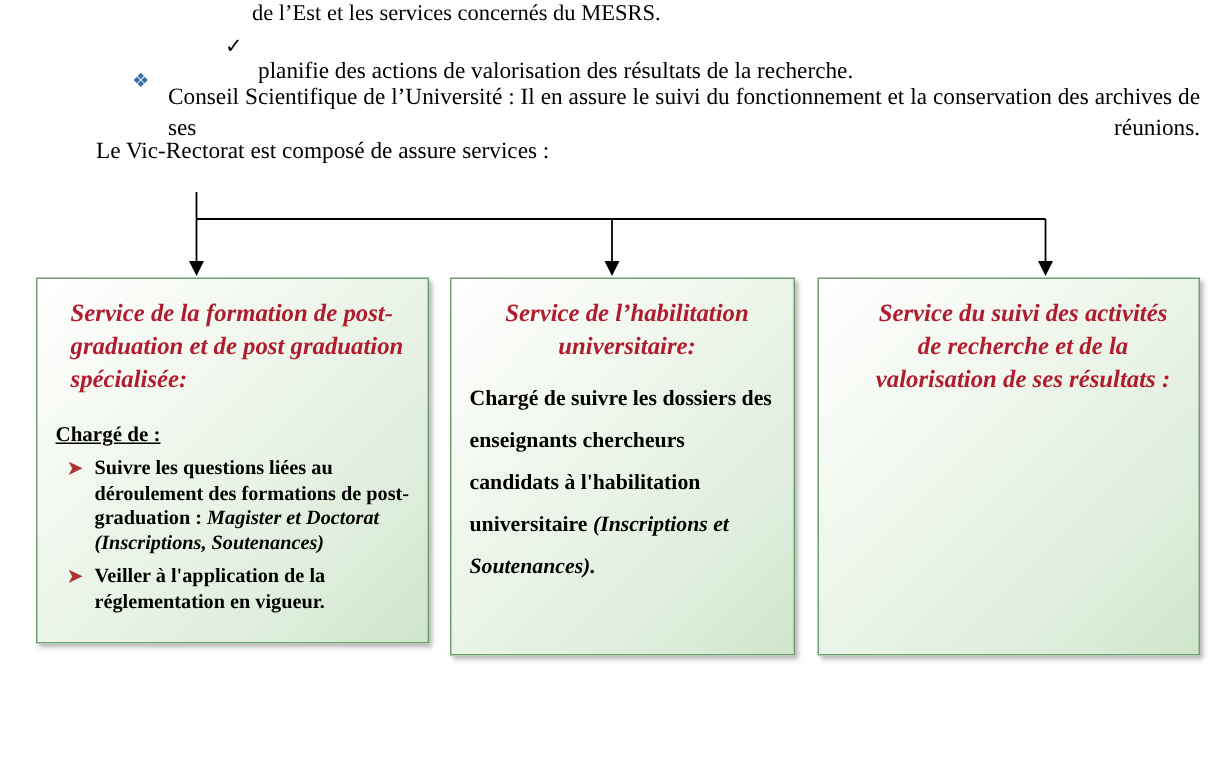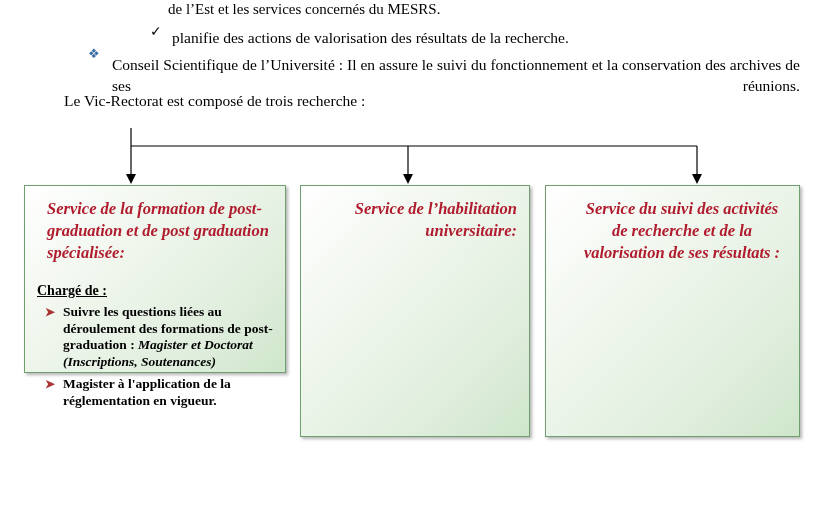--- a/index.html
+++ b/index.html
@@ -42,21 +42,21 @@
   .check-glyph {
     position: absolute;
     left: 0px;
     top: 0px;
     font-size: 14px;
     color: #000;
   }
   .check-text {
     position: absolute;
     left: 22px;
-    top: 6px;
+    top: 16px;
     text-align: center;
   }
   .bullet-item {
     position: absolute;
     left: 88px;
     top: 42px;
     width: 712px;
     font-size: 15.5px;
     line-height: 21px;
   }
@@ -103,34 +103,34 @@
 
   
   .box {
     position: absolute;
     border: 1px solid #6f9f6f;
     background: linear-gradient(135deg, #ffffff 0%, #f1f7ee 35%, #dfeedd 75%, #cfe6cb 100%);
     box-shadow: 2px 2px 3px rgba(90,90,90,0.45);
     box-sizing: border-box;
     padding: 12px 12px 10px 12px;
   }
-  #box1 { left: 24px;  top: 185px; width: 262px; height: 188px; }
+  #box1 { left: 24px;  top: 185px; width: 262px; height: 244px; }
   #box2 { left: 300px; top: 185px; width: 230px; height: 252px; }
   #box3 { left: 545px; top: 185px; width: 255px; height: 252px; padding-left: 31px; }
 
   .box-title {
     color: #b01c2e;
     font-weight: bold;
     font-style: italic;
     font-size: 16.5px;
     line-height: 22px;
     margin: 0 0 10px 0;
   }
   #box1 .box-title { text-align: left; padding-left: 10px; }
-  #box2 .box-title { text-align: right; padding-left: 6px; }
+  #box2 .box-title { text-align: center; padding-left: 6px; }
   #box3 .box-title { text-align: center; }
 
   .box-lead {
     font-weight: bold;
     font-size: 14px;
     line-height: 18px;
     margin: 6px 0 4px 0;
     text-decoration: underline;
   }
   #box1 .box-lead { margin-top: 18px; }
@@ -176,21 +176,21 @@
     <span class="check-text">planifie des actions de valorisation des résultats de la recherche.</span>
   </div>
 
   <div class="bullet-item">
     <span class="diamond-glyph">❖</span>
     <span class="bullet-text">
         <span class="just">Conseil Scientifique de l’Université : Il en assure le suivi du fonctionnement et la conservation des archives de ses réunions.</span>
       </span>
   </div>
 
-  <div class="para">Le Vic-Rectorat est composé de trois recherche :</div>
+  <div class="para">Le Vic-Rectorat est composé de assure services :</div>
 </div>
 
 <svg class="connectors" viewBox="0 0 818 516" width="818" height="516">
 
   <line x1="131" y1="128" x2="131" y2="146" stroke="#000" stroke-width="1.2"></line>
 
   <line x1="131" y1="146" x2="697" y2="146" stroke="#000" stroke-width="1.2"></line>
 
   <line x1="131" y1="146" x2="131" y2="178" stroke="#000" stroke-width="1.2"></line>
   <line x1="408" y1="146" x2="408" y2="178" stroke="#000" stroke-width="1.2"></line>
@@ -206,24 +206,27 @@
   <div class="box-lead">Chargé de :</div>
   <ul class="sub-list">
     <li>
       <span class="arrow-glyph">➤</span>
       <span>Suivre les questions liées au déroulement des formations de post-graduation :</span>
       <span class="ital">Magister et Doctorat</span>
       <span class="ital">(Inscriptions, Soutenances)</span>
     </li>
     <li>
       <span class="arrow-glyph">➤</span>
-      <span>Magister à l'application de la réglementation en vigueur.</span>
+      <span>Veiller à l'application de la réglementation en vigueur.</span>
     </li>
   </ul>
 </div>
 
 <div class="box" id="box2">
   <div class="box-title">Service de l’habilitation universitaire:</div>
+  <div class="box-body">
+    <span>Chargé de suivre les dossiers des enseignants chercheurs candidats à l'habilitation universitaire </span><span class="ital">(Inscriptions et Soutenances).</span>
+  </div>
 </div>
 
 <div class="box" id="box3">
   <div class="box-title">Service du suivi des activités de recherche et de la valorisation de ses résultats :</div>
 </div>
 
 </body></html>

